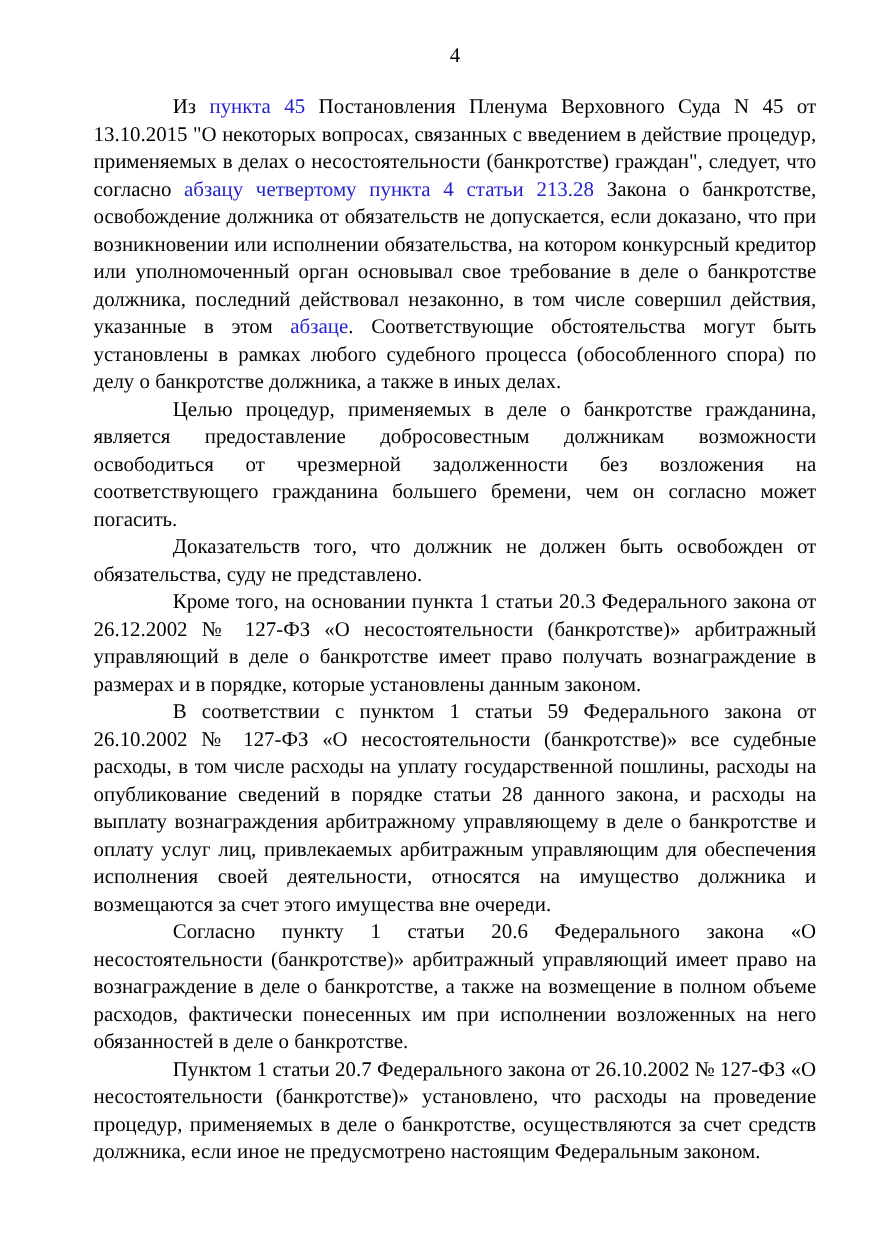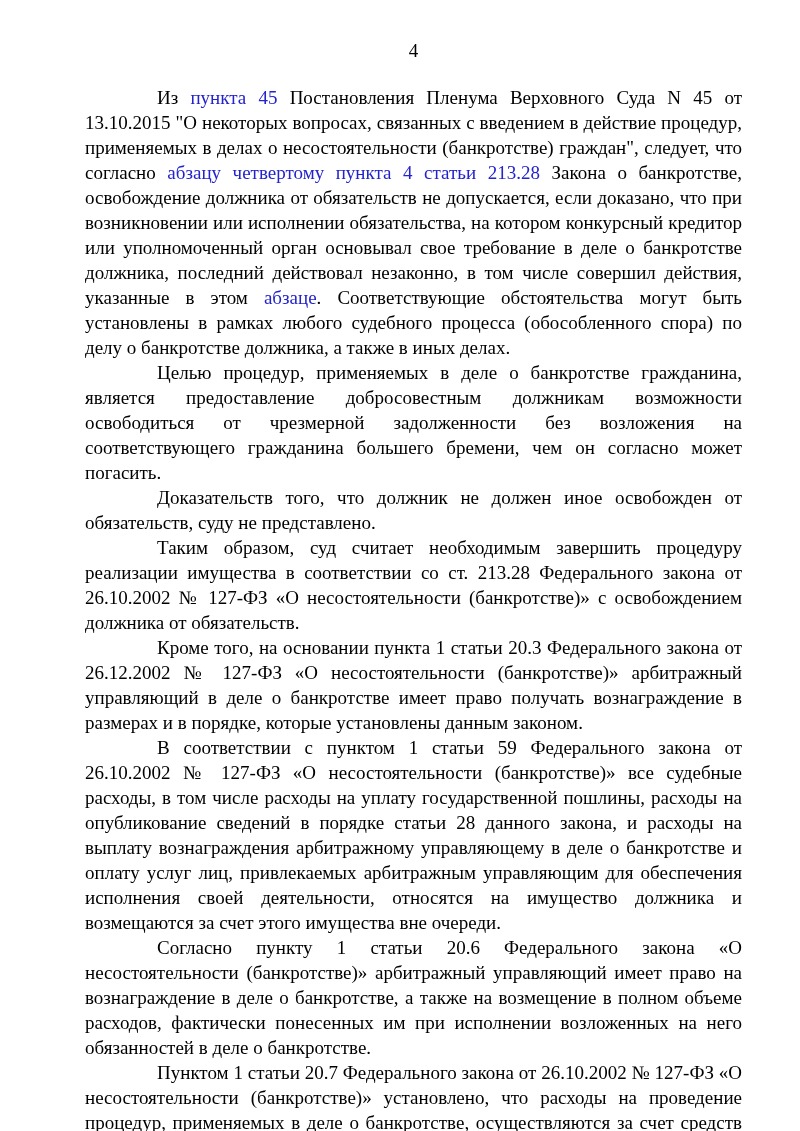--- a/index.html
+++ b/index.html
@@ -35,23 +35,22 @@
 <body>
 
 <div class="page">
 
   <div class="page-number">4</div>
 
   <p class="para"><span>Из </span><a class="doc-link">пункта 45</a><span> Постановления Пленума Верховного Суда N 45 от 13.10.2015 "О некоторых вопросах, связанных с введением в действие процедур, применяемых в делах о несостоятельности (банкротстве) граждан", следует, что согласно </span><a class="doc-link">абзацу четвертому пункта 4 статьи 213.28</a><span> Закона о банкротстве, освобождение должника от обязательств не допускается, если доказано, что при возникновении или исполнении обязательства, на котором конкурсный кредитор или уполномоченный орган основывал свое требование в деле о банкротстве должника, последний действовал незаконно, в том числе совершил действия, указанные в этом </span><a class="doc-link">абзаце</a><span>. Соответствующие обстоятельства могут быть установлены в рамках любого судебного процесса (обособленного спора) по делу о банкротстве должника, а также в иных делах.</span></p>
 
   <p class="para">Целью процедур, применяемых в деле о банкротстве гражданина, является предоставление добросовестным должникам возможности освободиться от чрезмерной задолженности без возложения на соответствующего гражданина большего бремени, чем он согласно может погасить.</p>
 
-  <p class="para">Доказательств того, что должник не должен иное освобожден от обязательств, суду не представлено.</p>
+  <p class="para">Доказательств того, что должник не должен быть освобожден от обязательства, суду не представлено.</p>
 
-  <p class="para">Таким образом, суд считает необходимым завершить процедуру реализации имущества в соответствии со ст. 213.28 Федерального закона от 26.10.2002 № 127-ФЗ «О несостоятельности (банкротстве)» с освобождением должника  от обязательств.</p>
 
   <p class="para">Кроме того, на основании пункта 1 статьи 20.3 Федерального закона от 26.12.2002 № 127-ФЗ «О несостоятельности (банкротстве)» арбитражный управляющий в деле о банкротстве имеет право получать вознаграждение в размерах и в порядке, которые установлены данным законом.</p>
 
   <p class="para">В соответствии с пунктом 1 статьи 59 Федерального закона от 26.10.2002 № 127-ФЗ «О несостоятельности (банкротстве)» все судебные расходы, в том числе расходы на уплату государственной пошлины, расходы на опубликование сведений в порядке статьи 28 данного закона, и расходы на выплату вознаграждения арбитражному управляющему в деле о банкротстве и оплату услуг лиц, привлекаемых арбитражным управляющим для обеспечения исполнения своей деятельности, относятся на имущество должника и возмещаются за счет этого имущества вне очереди.</p>
 
   <p class="para">Согласно пункту 1 статьи 20.6 Федерального закона «О несостоятельности (банкротстве)»  арбитражный управляющий имеет право на вознаграждение в деле о банкротстве, а также на возмещение в полном объеме расходов, фактически понесенных им при исполнении возложенных на него обязанностей в деле о банкротстве.</p>
 
   <p class="para">Пунктом 1 статьи 20.7 Федерального закона от 26.10.2002 № 127-ФЗ «О несостоятельности (банкротстве)» установлено, что расходы на проведение процедур, применяемых в деле о банкротстве, осуществляются за счет средств должника, если иное не предусмотрено настоящим Федеральным законом.</p>
 
 </div>

